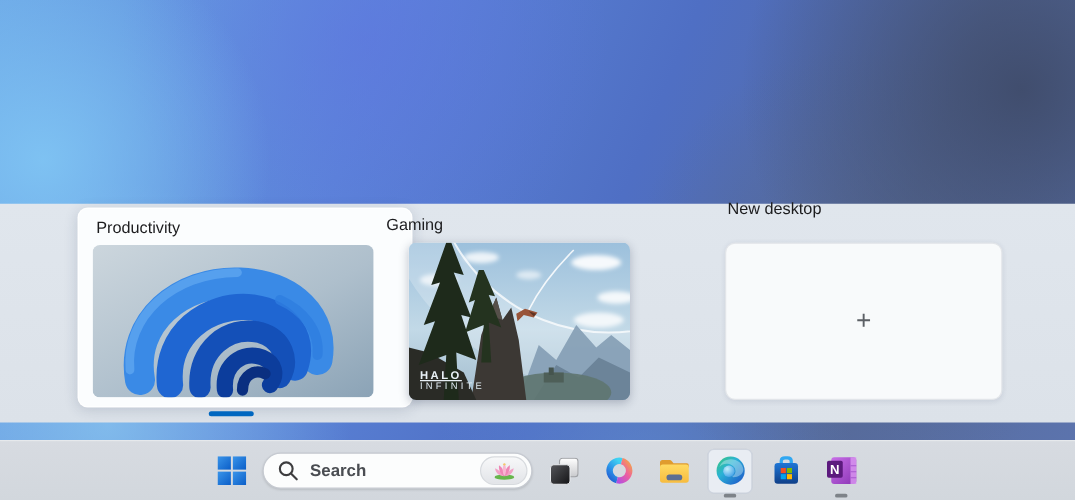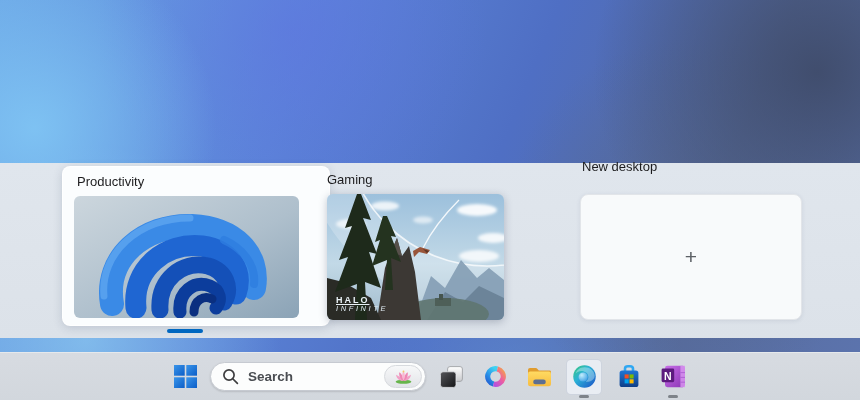--- a/index.html
+++ b/index.html
@@ -33,26 +33,26 @@
     box-shadow:0 2px 10px rgba(45,60,95,.18); cursor:pointer;
   }
   .card .card-label{ position:absolute; left:14px; top:7px; font-size:13px; color:#1c1c1e; }
   .thumb{ position:absolute; overflow:hidden; border-radius:6px; }
   .thumb svg{ display:block; }
   .thumb-bloom{ left:11px; top:29px; width:225px; height:122px; }
 
   .active-pill{ position:absolute; left:167px; top:329px; width:36px; height:4px;
     border-radius:2px; background:#0067c0; }
 
-  .gaming-label{ left:327px; top:172px; }
+  .gaming-label{ left:309px; top:172px; }
   .thumb-halo{ position:absolute; left:327px; top:194px; width:177px; height:126px;
     overflow:hidden; border-radius:6px; box-shadow:0 2px 8px rgba(40,50,80,.28); cursor:pointer; }
   .halo-caption{ position:absolute; left:9px; bottom:7px; line-height:1.05; }
   .halo-caption .l1{ font-size:9px; font-weight:bold; letter-spacing:2px; color:#e9f1f6;text-decoration:underline; }
-  .halo-caption .l2{ font-size:7.5px; letter-spacing:2.6px; color:#dde8ef;font-style:italic; }
+  .halo-caption .l2{ font-size:7.5px; letter-spacing:2.6px; color:#dde8ef; }
 
   .newdesk-label{ left:582px; top:159px; }
   .newdesk-card{
     position:absolute; left:580px; top:194px; width:222px; height:126px;
     background:#f8fafb; border:1px solid #e2e5e9; border-radius:8px;
     box-shadow:0 1px 4px rgba(45,60,95,.10);
     display:flex; align-items:center; justify-content:center; cursor:pointer;
   }
   .newdesk-plus{ font-size:21px; font-weight:300; color:#5c6065; }
 

